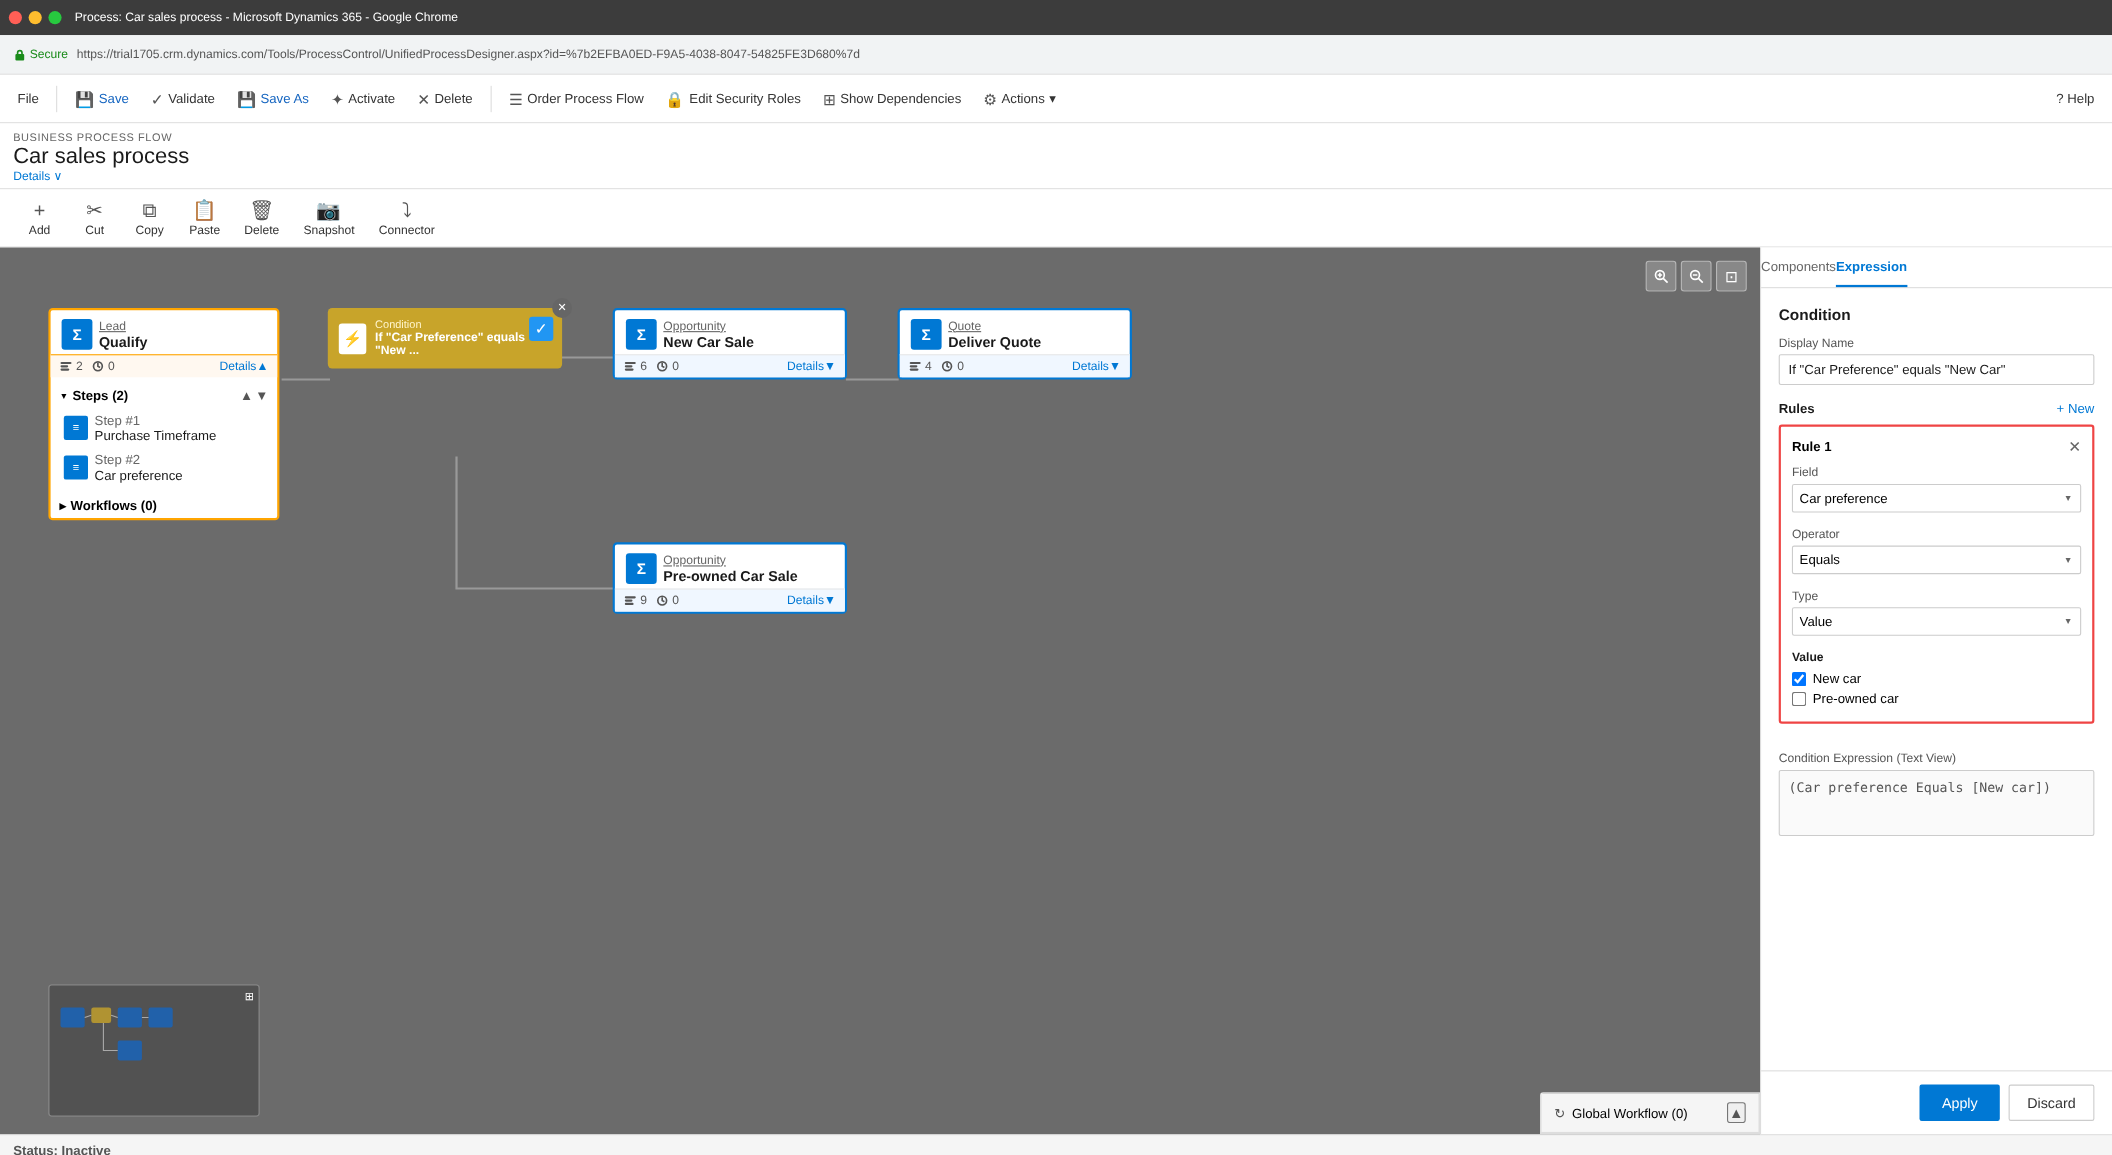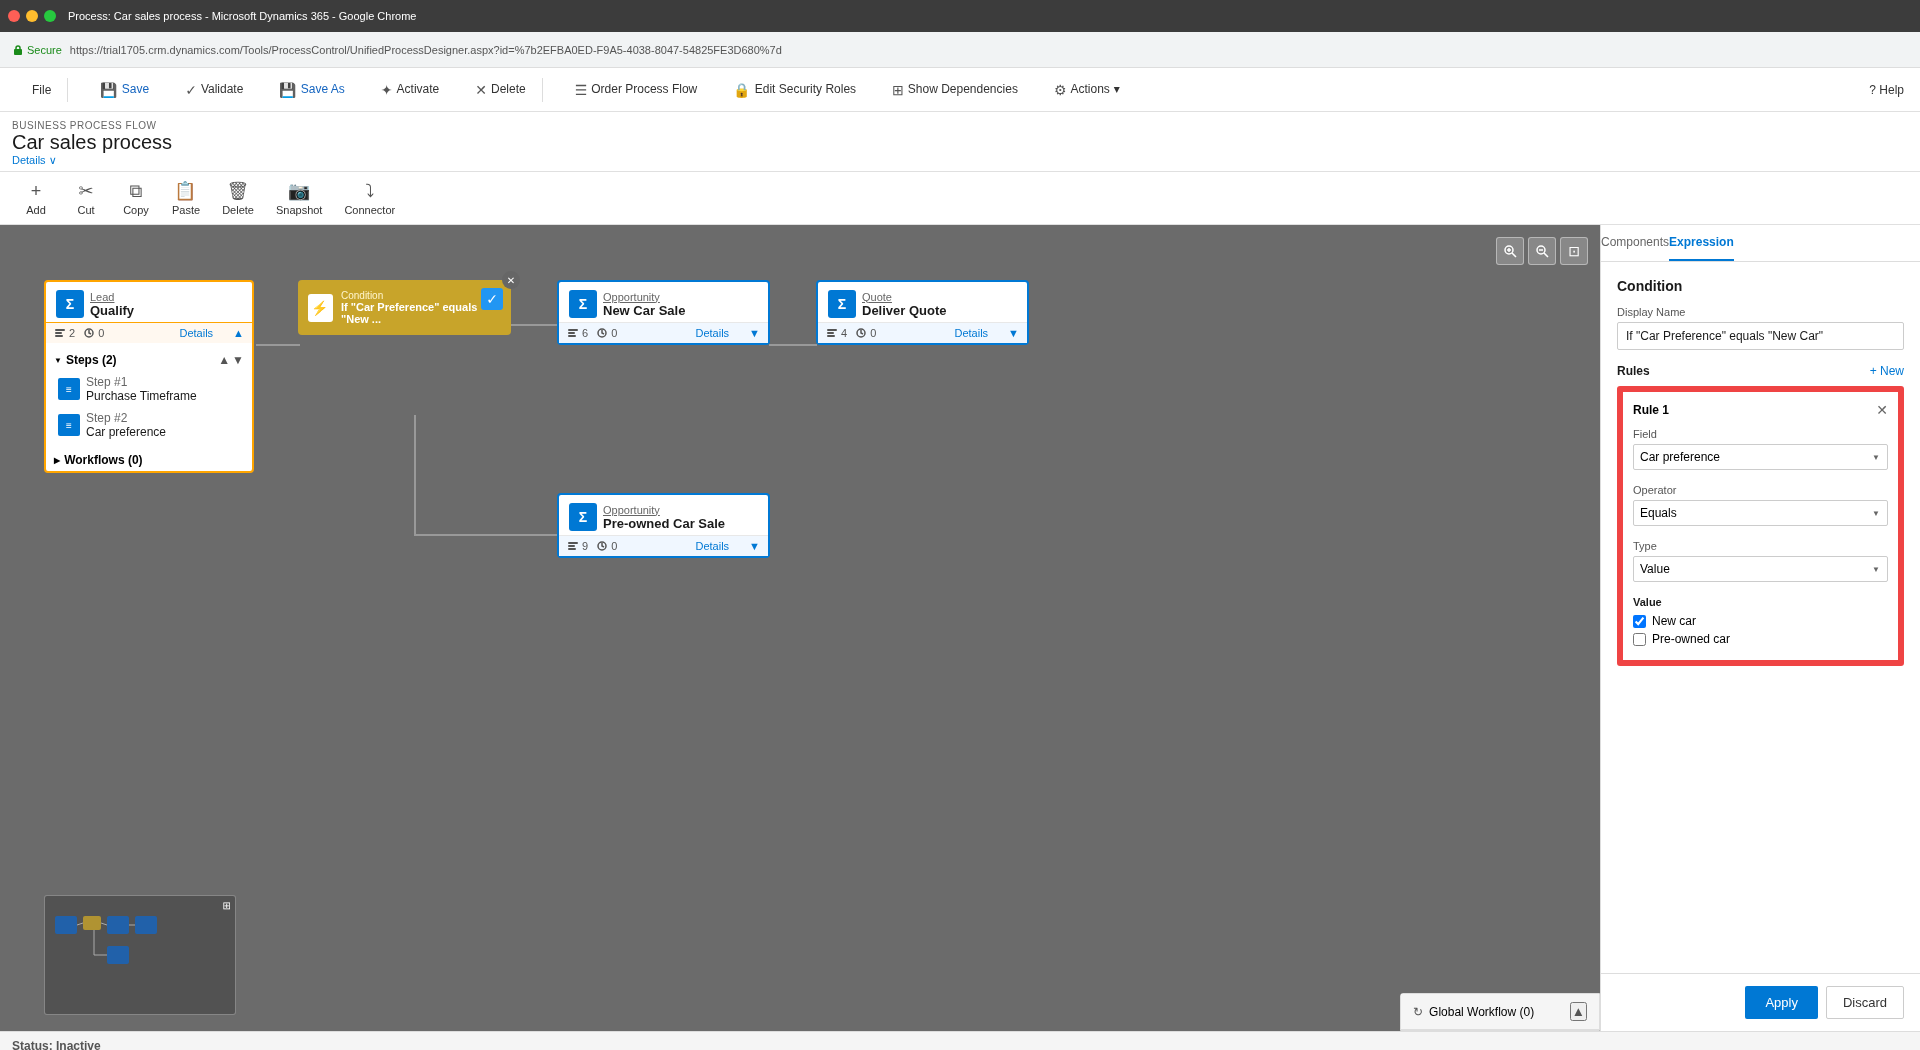--- a/index.html
+++ b/index.html
@@ -13,21 +13,21 @@
     .btn-yellow { background: #ffbd2e; }
     .btn-green { background: #27c93f; }
 
     
     .address-bar { background: #f1f3f4; border-bottom: 1px solid #ddd; height: 36px; display: flex; align-items: center; padding: 0 12px; gap: 8px; font-size: 11px; }
     .secure-badge { color: #1a8b1a; display: flex; align-items: center; gap: 3px; }
     .url-text { color: #555; font-size: 11px; }
 
     
     .top-toolbar { background: #fff; border-bottom: 1px solid #e0e0e0; height: 44px; display: flex; align-items: center; padding: 0 8px; gap: 4px; }
-    .toolbar-btn { display: flex; align-items: flex-start; gap: 4px; padding: 4px 8px; border: none; background: none; cursor: pointer; color: #333; font-size: 12px; border-radius: 2px; margin-left: 16px; }
+    .toolbar-btn { display: flex; align-items: center; gap: 4px; padding: 4px 8px; border: none; background: none; cursor: pointer; color: #333; font-size: 12px; border-radius: 2px; }
     .toolbar-btn .icon { font-size: 14px; color: #555; }
     .toolbar-separator { width: 1px; height: 24px; background: #ddd; margin: 0 4px; }
     .toolbar-btn-blue { color: #1565c0; }
     .toolbar-btn-blue .icon { color: #1565c0; }
 
     
     .page-header { padding: 8px 12px 4px; border-bottom: 1px solid #e0e0e0; }
     .breadcrumb { font-size: 10px; color: #666; text-transform: uppercase; letter-spacing: 0.5px; }
     .page-title { font-size: 20px; font-weight: 400; color: #1a1a1a; }
     .details-link { font-size: 11px; color: #0078d4; cursor: pointer; }
@@ -48,21 +48,21 @@
     .canvas-ctrl-btn { width: 28px; height: 28px; background: rgba(255,255,255,0.2); border: 1px solid rgba(255,255,255,0.4); border-radius: 3px; display: flex; align-items: center; justify-content: center; cursor: pointer; color: #fff; font-size: 14px; }
 
     
     .flow-node { position: absolute; background: #fff; border: 2px solid #0078d4; border-radius: 4px; }
     .flow-node-header { display: flex; align-items: center; gap: 6px; padding: 8px 10px 4px; }
     .flow-node-icon { width: 28px; height: 28px; background: #0078d4; border-radius: 3px; display: flex; align-items: center; justify-content: center; color: #fff; font-size: 14px; font-weight: bold; }
     .flow-node-title { font-size: 11px; color: #666; text-decoration: underline; }
     .flow-node-name { font-size: 13px; font-weight: 600; color: #1a1a1a; }
     .flow-node-footer { display: flex; align-items: center; padding: 4px 8px; border-top: 1px solid #e8e8e8; background: #f0f7ff; gap: 8px; }
     .flow-node-stat { display: flex; align-items: center; gap: 3px; font-size: 11px; color: #555; }
-    .details-btn { margin-left: auto; background: none; border: none; color: #0078d4; font-size: 11px; cursor: pointer; display: flex; align-items: center; gap: 20px; }
+    .details-btn { margin-left: auto; background: none; border: none; color: #0078d4; font-size: 11px; cursor: pointer; display: flex; align-items: center; gap: 0; }
 
     
     .lead-node { top: 60px; left: 44px; width: 210px; border-color: #ffa500; }
     .lead-node .flow-node-icon { background: #0078d4; }
     .lead-node .flow-node-footer { background: #fff8f0; border-color: #ffa500; }
     .steps-section { padding: 6px 8px; }
     .steps-header { display: flex; align-items: center; justify-content: space-between; font-size: 12px; font-weight: 600; padding: 4px 0; }
     .steps-arrows { display: flex; gap: 2px; }
     .step-item { display: flex; align-items: center; gap: 6px; padding: 4px 4px; }
     .step-icon { width: 22px; height: 22px; background: #0078d4; border-radius: 2px; display: flex; align-items: center; justify-content: center; color: #fff; font-size: 10px; }
@@ -78,21 +78,21 @@
     .panel-content { flex: 1; padding: 16px; overflow-y: auto; }
 
     .panel-section-title { font-size: 14px; font-weight: 600; color: #1a1a1a; margin-bottom: 12px; }
     .field-label { font-size: 11px; color: #555; margin-bottom: 4px; font-weight: 500; }
     .field-input { width: 100%; border: 1px solid #ccc; border-radius: 2px; padding: 6px 8px; font-size: 12px; color: #1a1a1a; background: #fff; }
     .field-group { margin-bottom: 14px; }
     .rules-header { display: flex; align-items: center; justify-content: space-between; margin-bottom: 8px; }
     .rules-title { font-size: 12px; font-weight: 600; color: #1a1a1a; }
     .new-link { color: #0078d4; font-size: 12px; cursor: pointer; }
 
-    .rule-box { border: 6px solid #ef4444; border-radius: 3px; padding: 10px; margin-bottom: 26px; }
+    .rule-box { border: 2px solid #ef4444; border-radius: 3px; padding: 10px; margin-bottom: 26px; }
     .rule-header { display: flex; align-items: center; justify-content: space-between; margin-bottom: 10px; }
     .rule-title { font-size: 12px; font-weight: 600; }
     .rule-close { cursor: pointer; color: #666; font-size: 14px; }
 
     .select-field { width: 100%; border: 1px solid #ccc; border-radius: 2px; padding: 5px 6px; font-size: 12px; background: #fff; appearance: none; -webkit-appearance: none; }
     .select-wrapper { position: relative; }
     .select-wrapper::after { content: '▼'; position: absolute; right: 8px; top: 50%; transform: translateY(-50%); font-size: 8px; color: #666; pointer-events: none; }
 
     .value-section { margin-top: 10px; }
     .value-title { font-size: 11px; font-weight: 600; color: #1a1a1a; margin-bottom: 6px; }
@@ -528,20 +528,24 @@
             <input type="checkbox" checked="" id="newcar" style="">
             <label for="newcar">New car</label>
           </div>
           <div class="checkbox-item">
             <input type="checkbox" id="preowned" style="">
             <label for="preowned">Pre-owned car</label>
           </div>
         </div>
       </div>
 
+      <div class="condition-expr">
+        <div class="field-label">Condition Expression (Text View)</div>
+        <textarea class="expr-textarea" readonly="" style="">(Car preference Equals [New car])</textarea>
+      </div>
     </div>
 
     <div class="panel-footer">
       <button class="btn-apply">Apply</button>
       <button class="btn-discard">Discard</button>
     </div>
   </div>
 
 </div>
 

